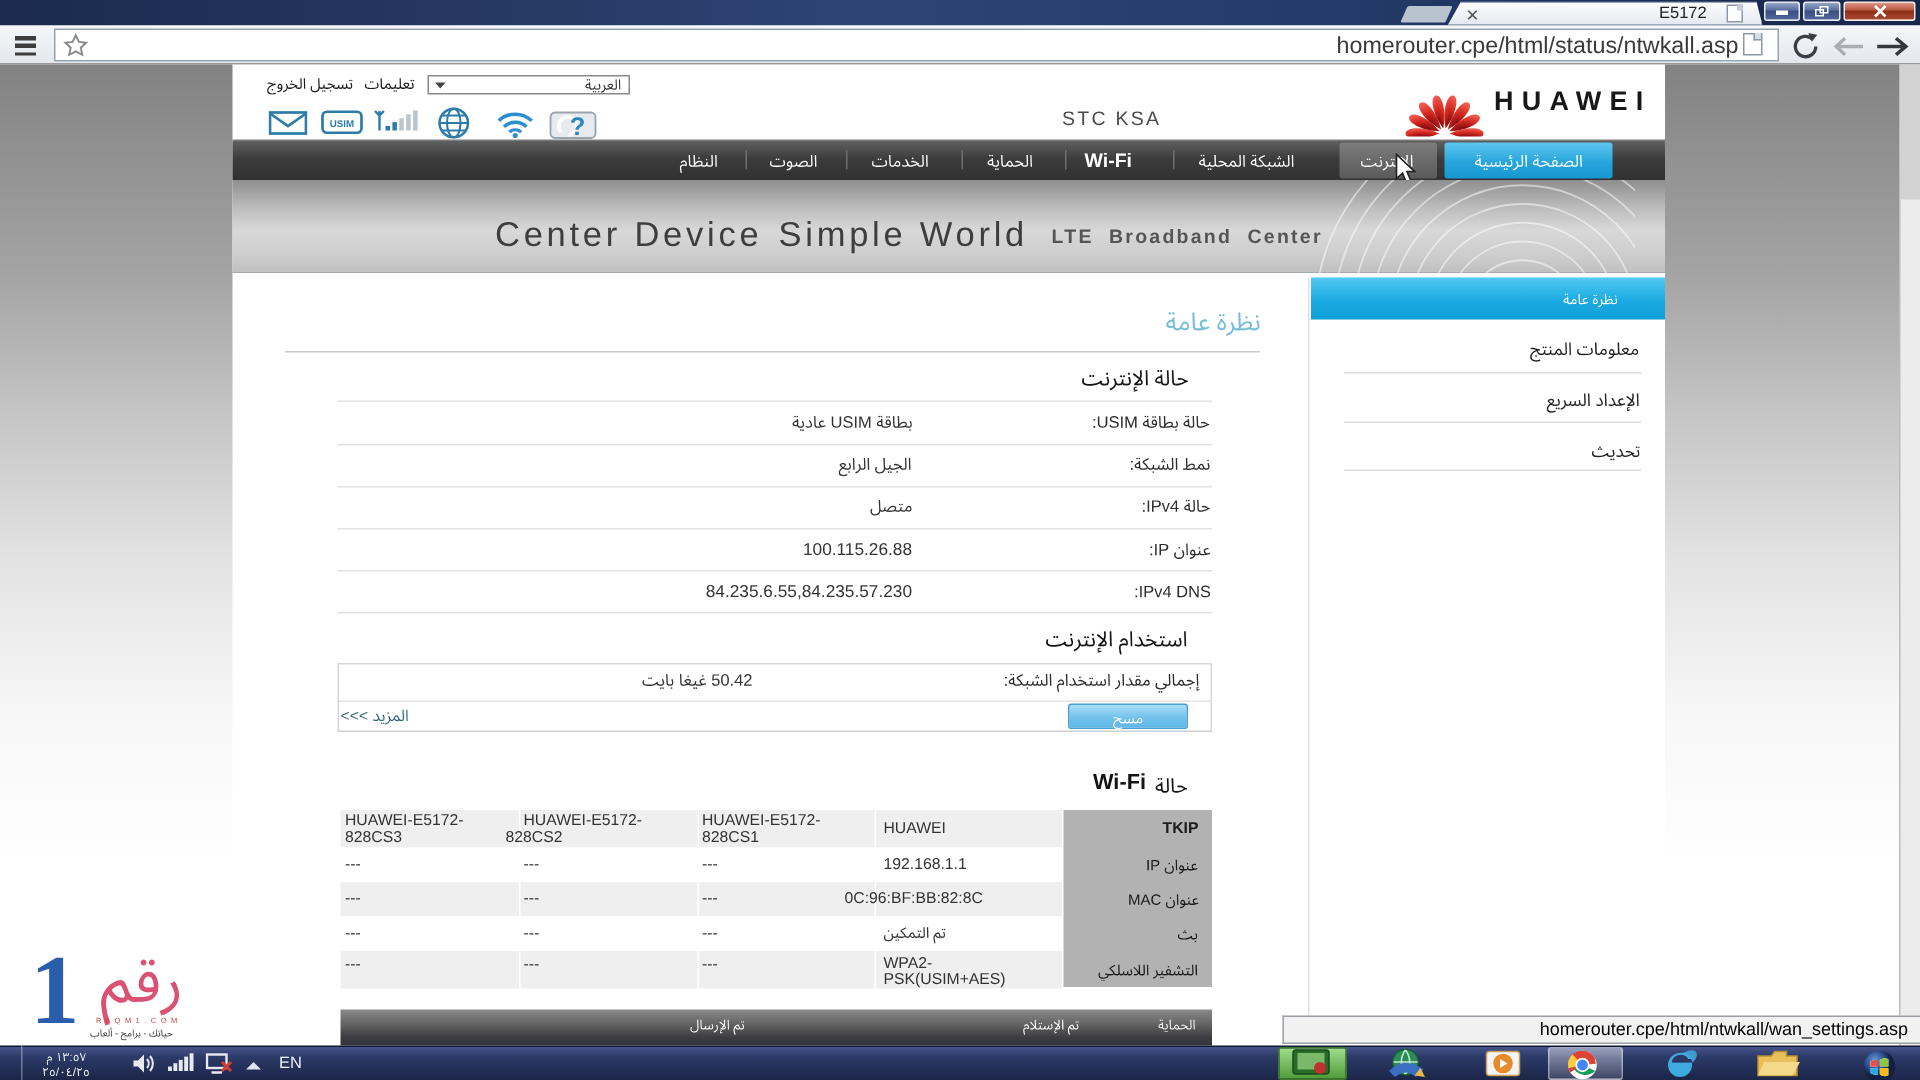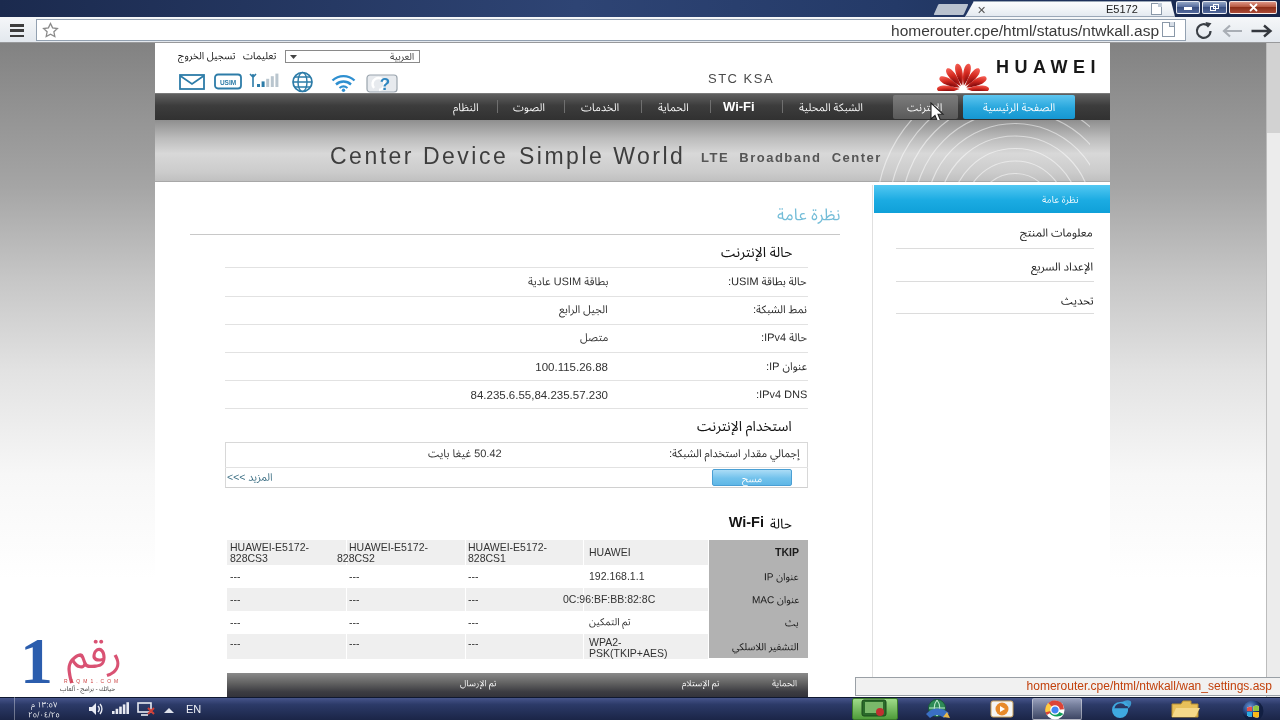--- a/index.html
+++ b/index.html
@@ -433,21 +433,21 @@
 <div style="position:absolute;left:349px;top:637px;">
     <span style="font-family:'Liberation Sans',sans-serif;font-size:10.5px;color:#333;">---</span>
   </div>
 <div style="position:absolute;left:468px;top:637px;">
     <span style="font-family:'Liberation Sans',sans-serif;font-size:10.5px;color:#333;">---</span>
   </div>
 <div style="position:absolute;left:589px;top:636px;text-align:center;">
     <span style="font-family:'Liberation Sans',sans-serif;font-size:10.5px;color:#333;">WPA2-</span>
   </div>
 <div style="position:absolute;left:589px;top:647px;">
-    <span style="font-family:'Liberation Sans',sans-serif;font-size:10.5px;color:#333;">PSK(TKIP+AES)</span>
+    <span style="font-family:'Liberation Sans',sans-serif;font-size:10.5px;color:#333;">PSK(USIM+AES)</span>
   </div>
 <div style="position:absolute;right:481px;top:546px;">
     <span style="font-family:'Liberation Sans',sans-serif;font-size:10.5px;font-weight:bold;color:#1c1c1c;">TKIP</span>
   </div>
 <div style="position:absolute;right:481px;top:570.8px;">
     <svg width="34.6" height="13.4" viewBox="0 0 34.6 13.4">
       <path d="M0.9 9.2V2.3H1.9V9.2Z M8.9 4.4Q8.9 5.4 8.3 5.9Q7.6 6.5 6.6 6.5H4.5V9.2H3.6V2.3H6.5Q7.7 2.3 8.3 2.9Q8.9 3.4 8.9 4.4ZM8 4.4Q8 3.1 6.4 3.1H4.5V5.8H6.4Q8 5.8 8 4.4Z M12.5 9.2Q12.5 9 12.6 8.7Q12.6 8.4 12.7 8.1Q12.8 7.8 12.9 7.4L13.7 7.7Q13.6 8 13.5 8.3Q13.4 8.5 13.4 8.7Q13.3 8.9 13.3 9.1Q13.3 9.7 13.6 10Q13.9 10.3 14.4 10.5Q14.8 10.7 15.4 10.7Q16.1 10.7 16.5 10.5Q17 10.3 17.3 10Q17.5 9.7 17.7 9.4Q17.8 9 17.8 8.7Q17.8 8.3 17.6 7.7Q17.5 7.2 17.1 6.4L17.8 6Q18 6.4 18.2 6.8Q18.4 7.2 18.5 7.7Q18.6 8.1 18.6 8.6Q18.6 8.9 18.5 9.4Q18.4 9.8 18.2 10.1Q17.9 10.5 17.6 10.8Q17.2 11.1 16.7 11.3Q16.1 11.5 15.4 11.5Q14.8 11.5 14.3 11.4Q13.8 11.2 13.4 11Q13 10.7 12.8 10.2Q12.5 9.8 12.5 9.2ZM15.5 5.2Q15.3 5.2 15.2 5.1Q15 4.9 15 4.7Q15 4.5 15.2 4.4Q15.3 4.2 15.5 4.2Q15.7 4.2 15.9 4.4Q16 4.5 16 4.7Q16 4.9 15.9 5.1Q15.7 5.2 15.5 5.2Z M20 9.2 19.8 2.1H20.6L20.8 9.2Z M22 11.5 21.9 10.7Q22.5 10.6 23 10.5Q23.5 10.3 23.8 10Q24.2 9.8 24.4 9.3Q24.6 8.9 24.6 8.2Q24.6 7.6 24.3 7.1Q24.1 6.7 23.7 6.7Q23.5 6.7 23.3 6.8Q23.1 7 23 7.2Q22.9 7.5 22.9 7.8Q22.9 8 23 8.1Q23.1 8.2 23.2 8.3Q23.4 8.4 23.6 8.4Q23.8 8.4 24.2 8.4H26.3Q26.5 8.4 26.6 8.5Q26.7 8.7 26.7 8.8Q26.7 9 26.5 9.1Q26.4 9.3 26.2 9.3H23.8Q23.3 9.3 23 9.1Q22.6 9 22.3 8.7Q22.1 8.4 22.1 8Q22.1 7.6 22.2 7.2Q22.4 6.8 22.6 6.5Q22.8 6.2 23.1 6Q23.4 5.8 23.8 5.8Q24.2 5.8 24.6 6.1Q25 6.4 25.2 6.9Q25.4 7.5 25.4 8.3Q25.4 9.2 25 9.9Q24.6 10.6 23.9 11Q23.1 11.4 22 11.5Z M26.2 9.3 26.3 8.4Q26.7 8.4 26.9 8.4Q27.2 8.3 27.3 8.1Q27.4 7.9 27.5 7.4Q27.6 7 27.7 6.4L28.5 6.5Q28.5 6.7 28.4 6.9Q28.4 7.1 28.3 7.4Q28.3 7.6 28.3 7.7Q28.3 7.9 28.4 8.1Q28.5 8.3 28.8 8.3Q29.1 8.4 29.7 8.4Q29.9 8.4 30 8.5Q30.1 8.7 30.1 8.8Q30.1 9 30 9.1Q29.8 9.3 29.6 9.3Q29 9.3 28.6 9.1Q28.2 9 28 8.8Q27.9 8.6 27.8 8.2L28.1 8.2Q28 8.6 27.8 8.8Q27.6 9 27.4 9.1Q27.1 9.2 26.9 9.2Q26.6 9.3 26.2 9.3ZM27.7 5.3Q27.5 5.3 27.4 5.2Q27.2 5.1 27.2 4.9Q27.2 4.7 27.4 4.5Q27.5 4.4 27.7 4.4Q27.9 4.4 28.1 4.5Q28.2 4.7 28.2 4.9Q28.2 5.1 28.1 5.2Q27.9 5.3 27.7 5.3Z M29.6 9.3 29.7 8.4Q30.3 8.4 30.7 8.4Q31 8.4 31.2 8.4Q31.3 8.4 31.4 8.4Q31.2 8.3 31 8.1Q30.7 7.9 30.6 7.5Q30.4 7.2 30.4 6.7Q30.4 6.2 30.7 5.7Q30.9 5.3 31.4 5.1Q31.8 4.8 32.4 4.8Q32.7 4.8 32.9 4.9Q33.2 4.9 33.4 5L33.3 5.7Q33.1 5.7 32.8 5.7Q32.6 5.6 32.4 5.6Q32.1 5.6 31.8 5.8Q31.5 5.9 31.4 6.1Q31.2 6.4 31.2 6.7Q31.2 7 31.3 7.2Q31.4 7.4 31.6 7.6Q31.8 7.8 32 7.9Q32.2 8 32.4 8Q32.7 8.1 32.8 8.1Q32.9 8 33 8Q33.1 8 33.3 7.9Q33.4 7.9 33.6 7.8Q33.8 7.7 34.1 7.6L34.3 8.3Q33.7 8.6 33 8.8Q32.3 9 31.5 9.1Q30.6 9.3 29.6 9.3Z" fill="#1c1c1c"></path>
     </svg>
   </div>
 <div style="position:absolute;right:481px;top:593.8px;">
@@ -476,21 +476,21 @@
       <path d="M0.7 11.8Q0.5 11.2 0.4 10.7Q0.3 10.1 0.2 9.6Q0.2 9.1 0.2 8.8Q0.2 8.3 0.4 7.9Q0.6 7.6 0.9 7.3Q1.2 7.1 1.7 7.1Q2.1 7 2.5 7Q2.9 7 3.3 7.1Q3.3 6.8 3.3 6.5Q3.2 6.3 3.1 6Q3 5.8 2.8 5.7Q2.6 5.6 2.3 5.6Q2.1 5.6 1.9 5.7Q1.7 5.8 1.5 6Q1.3 6.2 1.2 6.5L0.6 6.2Q0.9 5.7 1.1 5.4Q1.4 5.1 1.7 5Q2.1 4.8 2.4 4.8Q2.8 4.8 3.1 5Q3.5 5.2 3.6 5.5Q3.8 5.9 3.9 6.2Q4 6.6 4 6.9Q4 7.1 3.9 7.3Q3.9 7.6 3.8 7.7Q3.7 7.9 3.7 8Q3.2 7.9 2.8 7.8Q2.3 7.7 2 7.8Q1.7 7.8 1.4 7.9Q1.2 8 1 8.3Q0.9 8.5 0.9 8.9Q0.9 9.2 1 9.7Q1 10.1 1.1 10.6Q1.2 11.1 1.4 11.6Z M9.7 8.3Q9.2 8.3 8.9 8.2Q8.5 8.1 8.3 8Q8.1 7.8 8.1 7.5Q8 7.2 8 6.8L7.8 1.9H8.5L8.7 6.5Q8.7 6.9 8.8 7.2Q8.8 7.4 9.1 7.5Q9.3 7.6 9.8 7.6Q10 7.6 10.1 7.7Q10.2 7.8 10.2 7.9Q10.2 8.1 10.1 8.2Q9.9 8.3 9.7 8.3ZM5.6 8.3Q5.4 8.3 5.1 8.3Q4.9 8.2 4.8 8.2L4.9 7.5Q5.5 7.6 6.1 7.5Q6.6 7.5 7 7.2Q7.4 7 7.7 6.5Q7.9 5.9 7.9 5.1L8.3 6.2Q8.2 6.7 8 7.1Q7.8 7.5 7.5 7.7Q7.2 8 6.9 8.1Q6.6 8.2 6.3 8.3Q5.9 8.3 5.6 8.3ZM7.6 7.1Q7.4 6.8 7.2 6.4Q6.9 6.1 6.6 5.6Q6.2 5.2 5.7 4.7Q5.3 4.2 4.7 3.7L5.2 3.2Q5.8 3.8 6.3 4.3Q6.7 4.8 7.1 5.2Q7.4 5.6 7.7 6Q7.9 6.3 8.1 6.6Z M9.7 8.3 9.8 7.6Q10.3 7.6 10.5 7.5Q10.8 7.5 10.9 7.3Q11.1 7.1 11.1 6.7Q11.2 6.3 11.3 5.7L12 5.9Q12 6 12 6.2Q11.9 6.4 11.9 6.6Q11.8 6.8 11.8 7Q11.8 7.1 11.9 7.2Q11.9 7.3 12 7.4Q12.1 7.5 12.4 7.5Q12.7 7.6 13.2 7.6Q13.4 7.6 13.5 7.7Q13.6 7.8 13.6 7.9Q13.6 8.1 13.4 8.2Q13.3 8.3 13.1 8.3Q12.6 8.3 12.2 8.3Q11.9 8.2 11.7 8.1Q11.6 8 11.5 7.8Q11.4 7.6 11.4 7.4L11.7 7.4Q11.5 7.7 11.4 7.9Q11.2 8.1 11 8.2Q10.8 8.3 10.5 8.3Q10.2 8.3 9.7 8.3ZM12.2 4.8Q12 4.8 11.8 4.7Q11.7 4.5 11.7 4.4Q11.7 4.2 11.8 4.1Q12 3.9 12.2 3.9Q12.3 3.9 12.5 4.1Q12.6 4.2 12.6 4.4Q12.6 4.5 12.5 4.7Q12.3 4.8 12.2 4.8ZM10.9 4.8Q10.7 4.8 10.6 4.7Q10.5 4.5 10.5 4.4Q10.5 4.2 10.6 4.1Q10.7 3.9 10.9 3.9Q11.1 3.9 11.2 4.1Q11.4 4.2 11.4 4.4Q11.4 4.5 11.2 4.7Q11.1 4.8 10.9 4.8Z M13.1 8.3 13.2 7.6Q13.5 7.6 13.7 7.5Q13.8 7.5 14 7.3Q14.1 7.2 14.2 6.8Q14.3 6.5 14.4 5.8L15.1 6Q15.1 6.1 15 6.3Q15 6.5 15 6.7Q14.9 6.9 14.9 7.1Q14.9 7.3 15.1 7.5Q15.3 7.6 15.7 7.6Q16 7.6 16.2 7.5Q16.3 7.5 16.4 7.3Q16.6 7.2 16.6 6.8Q16.7 6.4 16.8 5.7L17.5 5.9Q17.5 6 17.5 6.3Q17.4 6.5 17.4 6.7Q17.4 7 17.4 7.1Q17.4 7.2 17.4 7.3Q17.5 7.5 17.6 7.5Q17.8 7.6 18.2 7.6Q18.4 7.6 18.6 7.5Q18.8 7.5 18.9 7.3Q19 7.1 19 6.8Q19 6.5 18.9 6Q18.7 5.4 18.5 4.9L19.2 4.7Q19.4 4.9 19.5 5.3Q19.6 5.7 19.6 6Q19.7 6.4 19.7 6.7Q19.7 7.1 19.6 7.4Q19.5 7.7 19.3 7.9Q19.1 8.1 18.8 8.2Q18.5 8.3 18.2 8.3Q17.7 8.3 17.5 8.2Q17.2 8.1 17.1 7.9Q16.9 7.7 16.9 7.4H17.2Q17 7.8 16.8 8Q16.6 8.2 16.3 8.3Q16.1 8.3 15.6 8.3Q15.4 8.3 15.1 8.3Q14.9 8.2 14.7 8Q14.5 7.8 14.5 7.3L14.7 7.3Q14.6 7.7 14.4 8Q14.1 8.2 13.8 8.3Q13.5 8.3 13.1 8.3Z M23.7 5.3Q24.1 5.6 24.4 5.9Q24.6 6.2 24.7 6.5Q24.8 6.8 24.8 7.1Q24.8 7.3 24.7 7.5Q24.7 7.7 24.5 7.9Q24.3 8.1 24 8.2Q23.7 8.3 23.3 8.3H21.2V7.6Q22.1 6.9 22.7 6.3Q23.2 5.6 23.5 4.9Q23.7 4.3 23.7 3.5Q23.7 3.3 23.7 3Q23.6 2.7 23.6 2.4Q23.6 2.1 23.5 1.9L24.3 1.9Q24.3 2 24.4 2.3Q24.4 2.6 24.4 2.9Q24.4 3.2 24.4 3.4Q24.4 3.8 24.4 4.2Q24.3 4.6 24.2 5Q24.1 5.4 23.9 5.8L23.8 6Q23.5 6.4 23.1 6.8Q22.8 7.2 22.3 7.5H23.4Q23.7 7.5 23.9 7.5Q24 7.4 24.1 7.3Q24.1 7.1 24.1 7Q24.1 6.8 23.9 6.5Q23.7 6.2 23.4 5.9ZM23.4 5.9Q22.9 5.4 22.1 4.8Q21.4 4.2 20.5 3.6L20.9 3Q21.9 3.7 22.6 4.3Q23.3 4.8 23.7 5.3ZM21 11 20.9 10.5Q21.1 10.5 21.3 10.4Q21.4 10.4 21.6 10.3L21.5 10.5Q21.3 10.5 21.1 10.2Q20.9 10 20.9 9.7Q20.9 9.4 21 9.2Q21.1 9.1 21.4 9Q21.6 8.9 21.8 8.9Q21.9 8.9 22 8.9Q22.1 8.9 22.2 9L22.2 9.4Q22.1 9.4 22 9.4Q21.9 9.4 21.8 9.4Q21.6 9.4 21.5 9.4Q21.4 9.5 21.4 9.7Q21.4 9.9 21.5 10Q21.6 10.1 21.8 10.2Q21.9 10.3 22 10.3L21.7 10.3Q21.9 10.3 22.1 10.2Q22.3 10.1 22.5 10.1L22.6 10.5Q22.4 10.6 22.1 10.7Q21.8 10.8 21.5 10.9Q21.2 10.9 21 11Z M26.2 8.3 26 1.9H26.8L27 8.3Z M30.6 11.8Q30.4 11.1 30.2 10.5Q30.1 9.8 30 9.3Q30 8.8 30 8.5Q30 7.8 30.2 7.3Q30.4 6.7 30.7 6.3Q31.1 5.9 31.5 5.6Q31.9 5.3 32.3 5.2Q32.6 5 32.9 5Q33.1 5 33.3 5.1Q33.5 5.2 33.6 5.5Q33.8 5.8 34 6.4Q34.1 6.9 34.3 7.1Q34.4 7.4 34.6 7.5Q34.8 7.6 35 7.6Q35.2 7.6 35.3 7.7Q35.4 7.8 35.4 7.9Q35.4 8.1 35.3 8.2Q35.1 8.3 34.9 8.3Q34.6 8.3 34.3 8.2Q34.1 8.1 33.9 7.9L34.1 7.7Q34 7.9 33.8 8.1Q33.7 8.3 33.5 8.4Q33.3 8.4 33 8.4Q32.8 8.4 32.5 8.3Q32.2 8.3 32 8.1Q31.7 7.9 31.5 7.6Q31.2 7.3 31 7L31.1 7Q30.9 7.4 30.8 7.8Q30.7 8.2 30.7 8.5Q30.7 8.8 30.8 9.1Q30.8 9.5 30.9 10Q31 10.4 31.1 10.9Q31.2 11.3 31.3 11.6ZM33.1 7.7Q33.3 7.7 33.4 7.6Q33.5 7.6 33.5 7.5Q33.6 7.3 33.5 7.1Q33.4 6.8 33.3 6.6Q33.2 6.3 33.1 6.2Q33 6 32.9 5.9Q32.9 5.8 32.8 5.8Q32.7 5.8 32.5 5.9Q32.4 5.9 32.2 6Q32 6.1 31.9 6.2Q31.7 6.4 31.5 6.5L31.5 6.5Q31.7 6.9 32 7.2Q32.3 7.4 32.6 7.6Q32.9 7.7 33.1 7.7Z M34.9 8.3 35 7.6Q35.5 7.6 35.7 7.5Q36 7.5 36.1 7.3Q36.2 7.1 36.2 6.8Q36.2 6.6 36.2 6.3Q36.1 6 36 5.6Q35.8 5.3 35.7 4.9L36.4 4.7Q36.6 4.9 36.7 5.3Q36.8 5.7 36.8 6Q36.9 6.4 36.9 6.7Q36.9 7 36.8 7.3Q36.8 7.6 36.6 7.8Q36.4 8 36.2 8.1Q36 8.2 35.7 8.3Q35.3 8.3 34.9 8.3ZM36.7 3.7Q36.5 3.7 36.4 3.6Q36.3 3.5 36.3 3.3Q36.3 3.1 36.4 3Q36.5 2.8 36.7 2.8Q36.9 2.8 37 3Q37.2 3.1 37.2 3.3Q37.2 3.5 37 3.6Q36.9 3.7 36.7 3.7ZM35.5 3.7Q35.3 3.7 35.2 3.6Q35 3.5 35 3.3Q35 3.1 35.2 3Q35.3 2.8 35.5 2.8Q35.7 2.8 35.8 3Q35.9 3.1 35.9 3.3Q35.9 3.5 35.8 3.6Q35.7 3.7 35.5 3.7Z" fill="#fff"></path>
     </svg>
   </div>
 <div style="position:absolute;right:483px;top:677.7px;">
     <svg width="25.1" height="12.1" viewBox="0 0 25.1 12.1">
       <path d="M4.4 8.3Q3.9 8.3 3.5 8.2Q3.1 8 2.9 7.7Q2.7 7.4 2.7 6.8L2.5 3.6H3.3L3.4 6.6Q3.4 7 3.6 7.2Q3.7 7.5 3.9 7.5Q4.1 7.6 4.5 7.6Q4.7 7.6 4.7 7.7Q4.8 7.8 4.8 7.9Q4.8 8.1 4.7 8.2Q4.6 8.3 4.4 8.3ZM3 7.3Q2.5 7.5 2 7.5Q1.5 7.5 1.1 7.4Q0.7 7.2 0.5 6.9Q0.3 6.7 0.3 6.3Q0.3 5.9 0.5 5.6Q0.7 5.2 1 5Q1.3 4.7 1.8 4.5Q2.2 4.4 2.7 4.3L2.9 5Q2.4 5.1 2.1 5.2Q1.7 5.3 1.5 5.4Q1.2 5.6 1.1 5.8Q1 6 1 6.2Q1 6.4 1.1 6.5Q1.3 6.6 1.5 6.7Q1.7 6.7 2 6.8Q2.3 6.8 2.5 6.7Q2.8 6.7 2.9 6.6ZM2.8 2.6Q2.6 2.6 2.5 2.5Q2.4 2.3 2.4 2.2Q2.4 2 2.5 1.8Q2.6 1.7 2.8 1.7Q3 1.7 3.1 1.8Q3.3 2 3.3 2.2Q3.3 2.3 3.1 2.5Q3 2.6 2.8 2.6ZM1.6 2.6Q1.4 2.6 1.3 2.5Q1.1 2.3 1.1 2.2Q1.1 2 1.3 1.8Q1.4 1.7 1.6 1.7Q1.8 1.7 1.9 1.8Q2 2 2 2.2Q2 2.3 1.9 2.5Q1.8 2.6 1.6 2.6Z M4.4 8.3 4.5 7.6Q5 7.6 5.3 7.5Q5.6 7.5 5.7 7.3Q5.8 7.2 5.8 6.8Q5.8 6.6 5.8 6.3Q5.7 6 5.6 5.6Q5.5 5.3 5.3 4.9L6.1 4.7Q6.2 4.9 6.3 5.3Q6.4 5.7 6.5 6Q6.5 6.4 6.5 6.7Q6.5 7.1 6.4 7.4Q6.3 7.7 6 7.9Q5.8 8.1 5.4 8.2Q4.9 8.3 4.4 8.3ZM6 10Q5.8 10 5.7 9.9Q5.6 9.8 5.6 9.6Q5.6 9.4 5.7 9.3Q5.8 9.1 6 9.1Q6.2 9.1 6.3 9.3Q6.5 9.4 6.5 9.6Q6.5 9.8 6.3 9.9Q6.2 10 6 10ZM4.8 10Q4.6 10 4.5 9.9Q4.4 9.8 4.4 9.6Q4.4 9.4 4.5 9.3Q4.6 9.1 4.8 9.1Q5 9.1 5.1 9.3Q5.2 9.4 5.2 9.6Q5.2 9.8 5.1 9.9Q5 10 4.8 10Z M9.7 8.3Q9 8.3 8.6 8.2Q8.2 8 8.1 7.7Q7.9 7.3 7.9 6.8L7.7 1.9H8.5L8.6 6.5Q8.6 6.9 8.7 7.2Q8.8 7.4 9 7.5Q9.3 7.6 9.8 7.6Q10 7.6 10 7.7Q10.1 7.8 10.1 7.9Q10.1 8.1 10 8.2Q9.9 8.3 9.7 8.3Z M9.7 8.3 9.8 7.6Q10 7.6 10.2 7.5Q10.3 7.4 10.5 7.1Q10.6 6.9 10.8 6.4Q11 6 11.3 5.7Q11.5 5.5 11.7 5.3Q11.9 5.1 12.1 5.1Q12.3 5 12.4 5Q12.7 5 13 5.2Q13.2 5.3 13.4 5.6Q13.6 5.9 13.8 6.4Q14 6.9 14.2 7.2Q14.4 7.4 14.6 7.5Q14.7 7.6 15 7.6Q15.2 7.6 15.3 7.7Q15.3 7.8 15.3 7.9Q15.3 8.1 15.2 8.2Q15.1 8.3 14.9 8.3Q14.5 8.3 14.2 8.2Q13.9 8.1 13.8 7.8L13.9 7.7Q13.8 7.9 13.6 8.1Q13.4 8.3 13.2 8.4Q13 8.5 12.8 8.5Q12.5 8.5 12.2 8.3Q11.9 8.2 11.6 8Q11.3 7.7 11.1 7.4Q10.9 7.8 10.6 8Q10.4 8.2 10.2 8.3Q10 8.3 9.7 8.3ZM11.4 6.7Q11.6 7 11.8 7.2Q11.9 7.4 12.1 7.5Q12.3 7.6 12.5 7.7Q12.6 7.7 12.8 7.7Q13.1 7.7 13.3 7.5Q13.4 7.3 13.2 6.9Q13.2 6.7 13.1 6.5Q13 6.3 12.9 6.1Q12.8 5.9 12.7 5.8Q12.5 5.7 12.4 5.7Q12.2 5.7 12.1 5.8Q12 5.9 11.8 6.1Q11.6 6.4 11.4 6.7Z M20.6 8.3Q20.2 8.3 19.9 8.3Q19.6 8.2 19.4 8.1Q19.1 8 18.9 7.7Q18.8 7.4 18.7 7L19.2 6.7Q19.3 7.1 19.5 7.3Q19.7 7.4 20 7.5Q20.2 7.6 20.7 7.6Q20.9 7.6 21 7.7Q21.1 7.8 21.1 7.9Q21.1 8.1 20.9 8.2Q20.8 8.3 20.6 8.3ZM14.9 8.3 15 7.6Q15.4 7.6 15.9 7.5Q16.3 7.4 16.8 7.3Q17.2 7.2 17.6 7Q18 6.8 18.4 6.5Q18.1 6.3 17.8 6.2Q17.5 6 17.1 5.9Q16.8 5.9 16.4 5.9Q16.2 5.9 16.1 5.9Q16 5.9 15.9 5.9Q15.7 5.9 15.6 5.9L15.4 5.3Q15.7 5.2 15.9 5.2Q16.2 5.1 16.4 5.1Q16.8 5.1 17.2 5.2Q17.6 5.3 17.9 5.5Q18.2 5.7 18.5 5.8Q18.8 6 19 6.1Q19.3 6.2 19.6 6.2H19.8L19.8 6.9Q19.4 6.9 19.1 7Q18.8 7.1 18.5 7.2Q18.2 7.4 17.8 7.6Q17.5 7.8 17.1 7.9Q16.7 8.1 16.1 8.2Q15.6 8.3 14.9 8.3Z M20.6 8.3 20.7 7.6Q21.2 7.6 21.4 7.5Q21.6 7.4 21.7 7.1Q21.7 6.9 21.7 6.4L21.5 1.9H22.2L22.4 6.4Q22.4 6.8 22.4 7.2Q22.3 7.6 22.1 7.8Q22 8.1 21.6 8.2Q21.2 8.3 20.6 8.3Z M23.8 8.3 23.6 1.9H24.3L24.5 8.3Z" fill="#fff"></path>
     </svg>
   </div>
 <div style="position:absolute;left:855px;top:677px;width:425px;height:19px;background:#f1f1f1;border:1px solid #9aa0a6;border-right:0;"></div>
 <div style="position:absolute;right:8px;top:679px;">
-    <span style="font-family:'Liberation Sans',sans-serif;font-size:12px;color:#c2410c;">homerouter.cpe/html/ntwkall/wan_settings.asp</span>
+    <span style="font-family:'Liberation Sans',sans-serif;font-size:12px;color:#000000;">homerouter.cpe/html/ntwkall/wan_settings.asp</span>
   </div>
 <div style="position:absolute;left:8px;top:628px;width:122px;height:68px;background:#fff;border-radius:10px;"></div>
 <div style="position:absolute;left:20px;top:630px;">
     <span style="font-family:'Liberation Serif',serif;font-size:66px;font-weight:bold;color:#2b5dad;line-height:62px;">1</span>
   </div>
 <div style="position:absolute;right:1158px;top:631.2px;">
     <svg width="55.0" height="53.6" viewBox="0 0 55.0 53.6">
       <path d="M3.1 52.5Q2.2 49.4 1.6 46.5Q1 43.6 0.7 41.2Q0.4 38.9 0.4 37.8Q0.4 34.8 1.4 32.4Q2.3 30 3.8 28.1Q5.4 26.2 7.1 24.9Q8.9 23.6 10.5 23Q12.2 22.3 13.4 22.3Q14.4 22.3 15.1 22.8Q15.9 23.2 16.6 24.5Q17.3 25.8 18.1 28.2Q18.9 30.5 19.6 31.7Q20.2 32.9 21 33.3Q21.8 33.7 22.9 33.7Q23.7 33.7 24.1 34.2Q24.5 34.6 24.5 35.3Q24.5 35.9 23.9 36.5Q23.4 37 22.5 37Q20.9 37 19.8 36.4Q18.7 35.9 17.9 34.9L18.8 34.2Q18.4 35.3 17.6 36.1Q16.9 36.8 16 37.2Q15.1 37.5 14.1 37.5Q12.9 37.5 11.7 37.1Q10.4 36.7 9.2 35.9Q8 35 7 33.8Q5.9 32.6 5.1 31.1L5.5 31.2Q4.4 32.8 4 34.6Q3.7 36.4 3.7 37.8Q3.7 38.9 3.9 40.7Q4.2 42.4 4.5 44.4Q4.9 46.3 5.4 48.3Q5.8 50.2 6.2 51.8ZM14.4 34.2Q15.1 34.2 15.6 34Q16 33.7 16.2 33.1Q16.4 32.6 16.1 31.7Q15.6 30.3 15.2 29.2Q14.8 28.1 14.4 27.3Q14 26.6 13.6 26.2Q13.2 25.9 12.8 25.9Q12.4 25.9 11.7 26.1Q11 26.3 10.3 26.7Q9.6 27.1 8.8 27.7Q8 28.3 7.4 29.1L7.4 28.8Q8.3 30.6 9.5 31.8Q10.8 33.1 12.1 33.7Q13.4 34.2 14.4 34.2Z M22.5 37 22.9 33.7Q23.9 33.7 25.1 33.7Q26.3 33.7 27.6 33.6Q28.8 33.6 29.9 33.5Q31 33.3 31.7 33.1Q33.2 32.6 34 31.8Q34.8 31 35.1 29.7Q35.4 28.4 35.4 26.4Q35.4 24.7 35 23.2Q34.6 21.8 33.8 20.9Q33 20 31.8 20Q30.9 20 30.2 20.7Q29.4 21.4 29 22.5Q28.6 23.6 28.6 24.7Q28.6 25.5 28.9 26.1Q29.3 26.7 30.1 27.1Q30.9 27.4 32.2 27.4Q33.3 27.4 34.5 27.2Q35.7 26.9 36.5 26.5L36.7 29.3Q36 29.8 35.2 30Q34.4 30.3 33.6 30.4Q32.7 30.6 31.8 30.6Q29.8 30.6 28.3 29.9Q26.9 29.2 26.2 28.1Q25.4 27 25.4 25.5Q25.4 24 25.9 22.4Q26.4 20.9 27.3 19.6Q28.2 18.3 29.4 17.5Q30.6 16.8 32.2 16.8Q34.3 16.8 35.7 18.2Q37.2 19.6 37.9 21.8Q38.6 24.1 38.6 26.6Q38.6 29.6 37.5 31.7Q36.5 33.9 34.2 35.3Q33.2 35.8 31.9 36.1Q30.6 36.5 29.1 36.7Q27.6 36.9 25.9 36.9Q24.2 37 22.5 37ZM34.2 12.6Q33.4 12.6 32.8 12.1Q32.2 11.5 32.2 10.7Q32.2 9.9 32.8 9.3Q33.4 8.7 34.2 8.7Q35 8.7 35.6 9.3Q36.2 9.9 36.2 10.7Q36.2 11.5 35.6 12.1Q35 12.6 34.2 12.6ZM28.7 12.6Q27.9 12.6 27.3 12.1Q26.7 11.5 26.7 10.7Q26.7 9.9 27.3 9.3Q27.9 8.7 28.7 8.7Q29.5 8.7 30.1 9.3Q30.7 9.9 30.7 10.7Q30.7 11.5 30.1 12.1Q29.5 12.6 28.7 12.6Z M40.5 46 39.4 43Q43.4 41.7 45.6 39.9Q47.8 38.1 48.6 36.2Q49.4 34.3 49.4 32.5Q49.4 31.4 49.2 30.4Q48.9 29.3 48.3 28Q47.7 26.7 46.6 24.7L49.6 23.2Q51.1 25.8 51.7 28.2Q52.4 30.5 52.4 32.2Q52.4 34.8 51.6 36.8Q50.8 38.8 49.4 40.4Q48.1 42 46.5 43.1Q44.9 44.2 43.3 45Q41.8 45.7 40.5 46Z" fill="#d95273"></path>
     </svg>
   </div>

